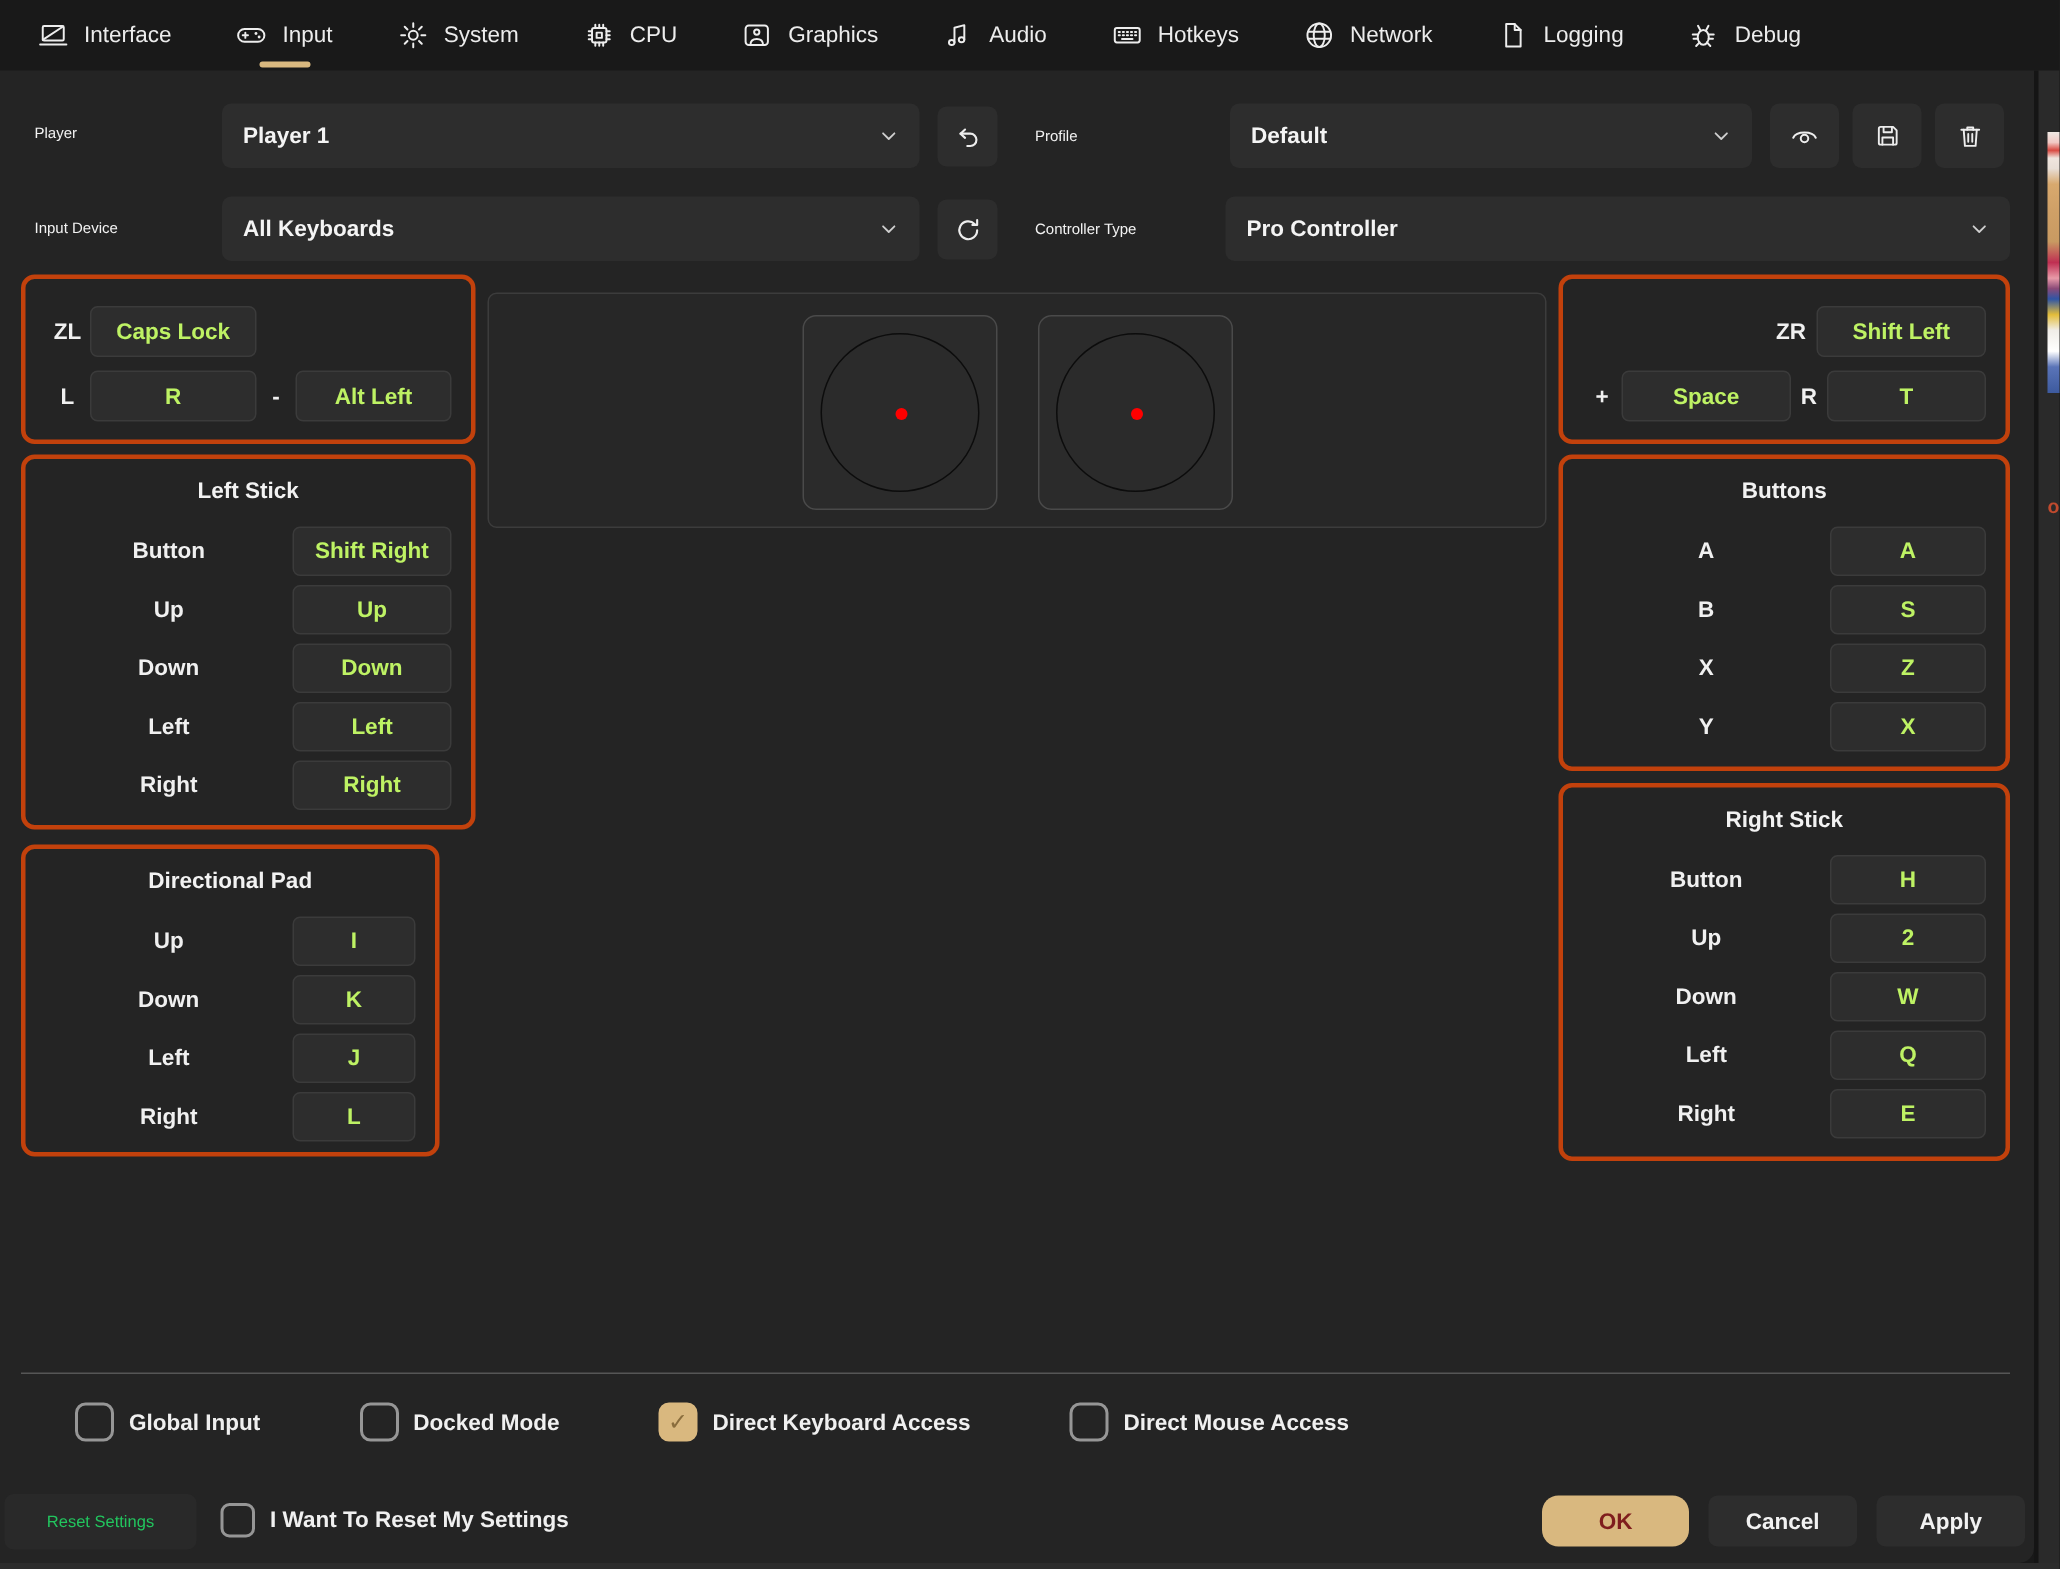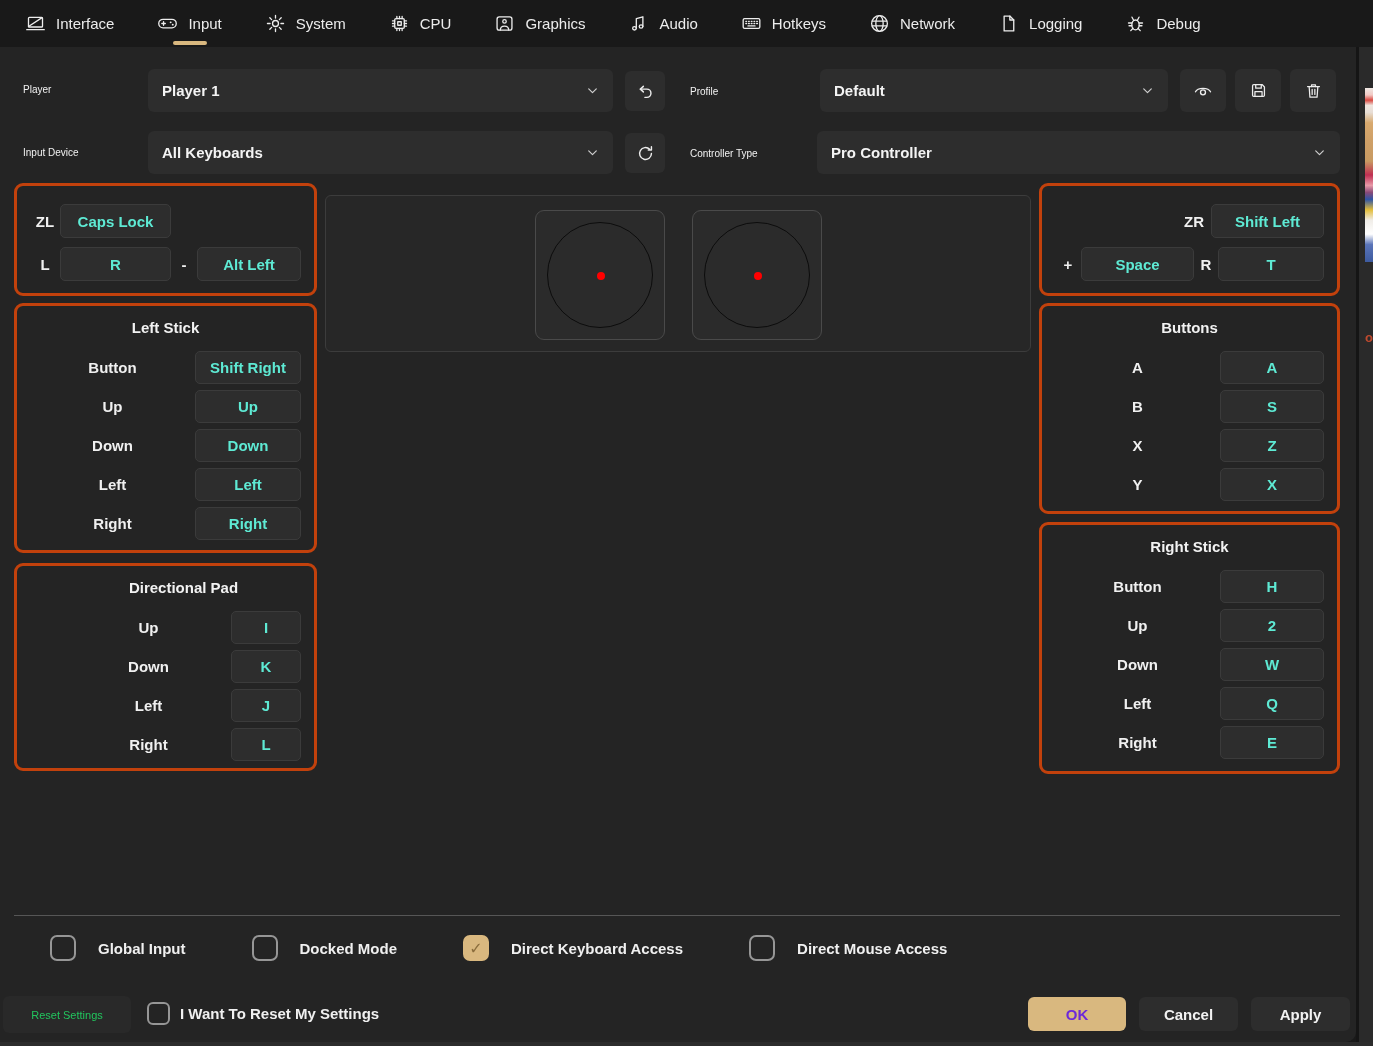--- a/index.html
+++ b/index.html
@@ -61,21 +61,21 @@
 
   
   .panel { position:absolute; border:3px solid #c2410c; border-radius:9px; }
   .panel-title { margin:13px 0 14px; text-align:center; font-size:15px;
                  font-weight:600; line-height:18px; color:#f2f2f2; }
   .prow { display:flex; align-items:center; height:33px; margin:6px 13px 0; }
   .prow:first-of-type { margin-top:0; }
   .row-label { width:165px; text-align:center; font-size:15px; font-weight:600; }
   .kbtn {
     flex:1; height:33px; background:#2d2d2d; border:1px solid #3b3b3b;
-    border-radius:5px; color:#5eead4; font-size:15px; font-weight:600;
+    border-radius:5px; color:#bef264; font-size:15px; font-weight:600;
     font-family:inherit; display:flex; align-items:center; justify-content:center;
     cursor:default;
   }
   .trow { display:flex; align-items:center; height:34px; margin:0 13px; }
   .trow.first { margin-top:18px; }
   .trow.second { margin-top:9px; }
   .tlabel { font-size:15px; font-weight:600; text-align:center; }
   .kbtn.fixed { flex:none; height:34px; }
 
   
@@ -84,36 +84,36 @@
   .viz-box { position:absolute; top:14px; width:130px; height:130px;
              background:#2b2b2b; border:1px solid #4a4a4a; border-radius:9px; }
   .viz-circle { position:absolute; left:11px; top:11px; width:106px; height:106px;
                 border:1.5px solid #0c0c0c; border-radius:50%; }
   .viz-dot { position:absolute; left:61px; top:61px; width:8px; height:8px;
              background:#ff0000; border-radius:50%; }
 
   
   .divider { position:absolute; left:14px; top:868px; width:1326px; height:1px; background:#565656; }
   .options-row { position:absolute; left:14px; top:888px; display:flex; align-items:center; gap:30px; }
-  .cb-item { display:flex; align-items:center; gap:22px; font-size:15px; font-weight:700; cursor:default;padding-left:36px; }
+  .cb-item { display:flex; align-items:center; gap:10px; font-size:15px; font-weight:700; cursor:default;padding-left:36px; }
   .checkbox { width:26px; height:26px; border:2px solid #969696; border-radius:7px;
               display:flex; align-items:center; justify-content:center; }
   .checkbox.checked { background:var(--accent); border-color:var(--accent); }
   .checkbox.checked::after { content:"\2713"; color:#8a6d3d; font-size:16px; font-weight:700; }
   .checkbox.small { width:23px; height:23px; border-radius:6px; }
 
   .reset-btn { position:absolute; left:3px; top:949px; width:128px; height:37px;
                background:#292929; border:none; border-radius:6px; color:#22c55e;
                font-size:11px; font-family:Liberation Sans, sans-serif; cursor:default; }
   .reset-confirm { position:absolute; left:147px; top:955px; display:flex;
                    align-items:center; gap:10px; font-size:15px; font-weight:700; }
   .dlg-btn { position:absolute; top:950px; height:34px; border:none; border-radius:6px;
              font-size:15px; font-weight:600; font-family:inherit;
              background:#2d2d2d; color:#f2f2f2; cursor:default; }
-  .dlg-btn.primary { background:var(--accent); color:#6d28d9; }
+  .dlg-btn.primary { background:var(--accent); color:#7f1d1d;border-radius:11px; }
 </style>
 </head>
 <body>
 
 <nav class="tabbar">
   <div class="tab">
     <span class="ticon">
       <svg width="21" height="21" viewBox="0 0 24 24" fill="none" stroke="#ededed" stroke-width="1.5" stroke-linecap="round" stroke-linejoin="round">
           <rect x="4" y="5" width="16" height="11" rx="1"></rect>
           <path d="M2 19h20M4 15.5L19.5 5.3"></path>
@@ -325,21 +325,21 @@
     <div class="prow">
         <span class="row-label">Left</span>
         <button class="kbtn">Left</button>
       </div>
     <div class="prow">
         <span class="row-label">Right</span>
         <button class="kbtn">Right</button>
       </div>
   </div>
 
-  <div class="panel" style="left:14px; top:516px; width:303px; height:208px;padding-left:36px;">
+  <div class="panel" style="left:14px; top:516px; width:279px; height:208px;">
     <div class="panel-title">Directional Pad</div>
     <div class="prow">
         <span class="row-label">Up</span>
         <button class="kbtn">I</button>
       </div>
     <div class="prow">
         <span class="row-label">Down</span>
         <button class="kbtn">K</button>
       </div>
     <div class="prow">

